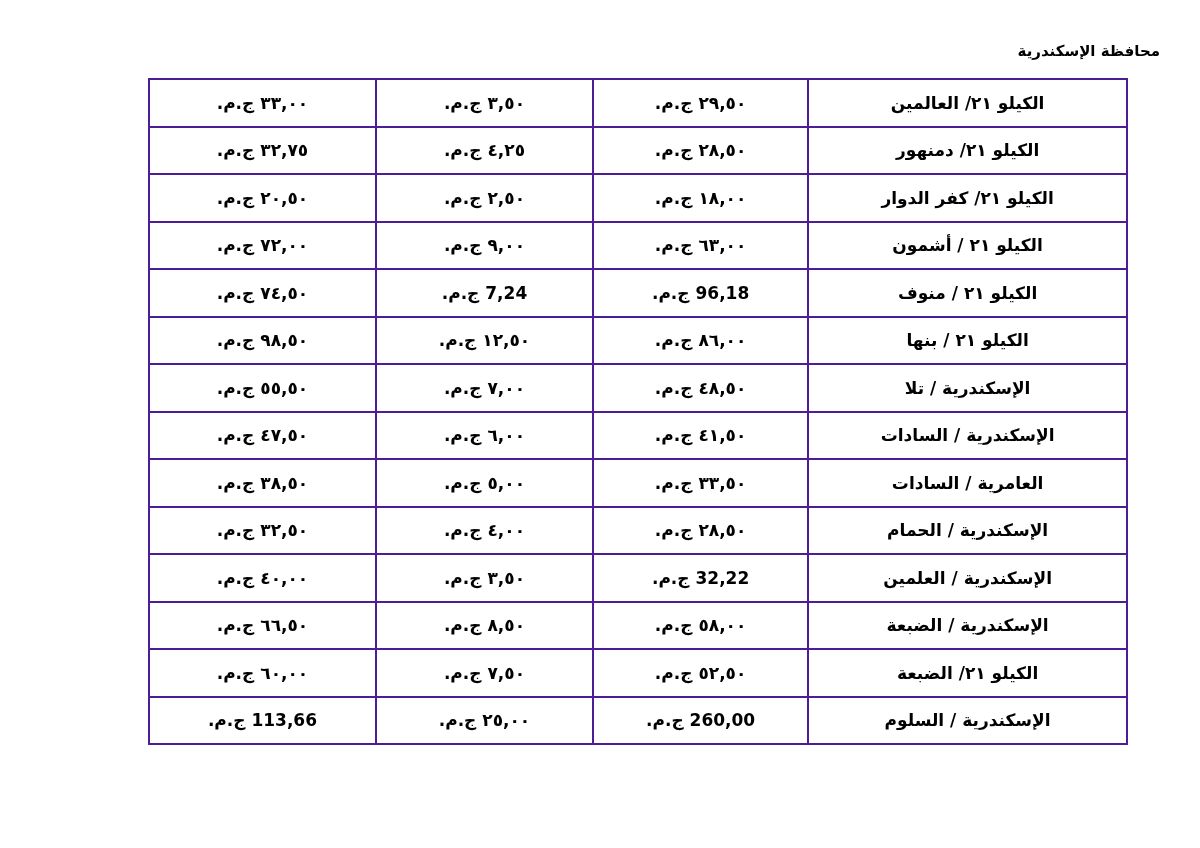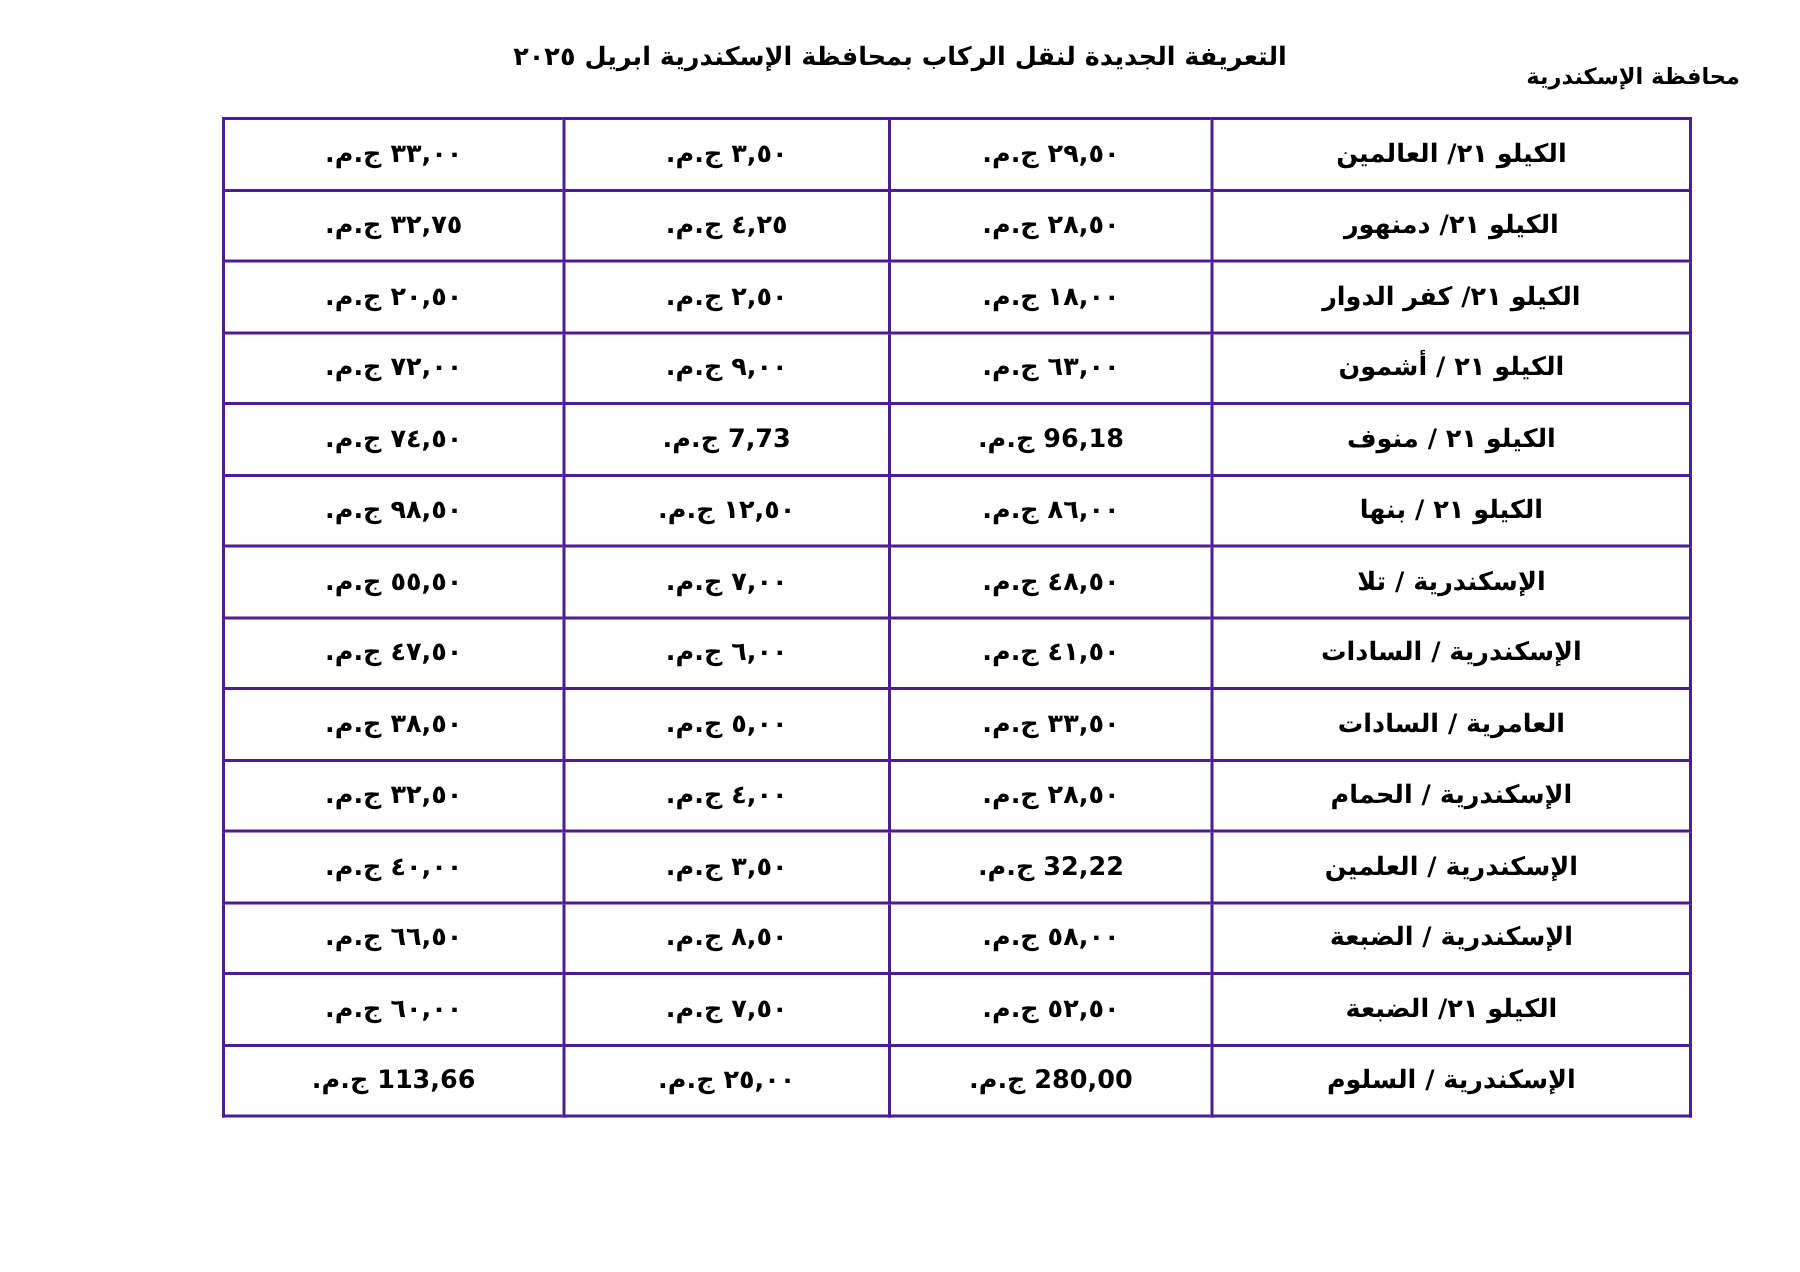--- a/index.html
+++ b/index.html
@@ -59,21 +59,20 @@
   col.c-route { width: 32.6%; }
   col.c-f0    { width: 22.0%; }
   col.c-f1    { width: 22.2%; }
   col.c-f2    { width: 23.2%; }
 </style>
 </head>
 <body>
 
 <div class="page-header">
   <div class="org-name">محافظة الإسكندرية</div>
-  <div class="doc-title">التعريفة الجديدة لنقل الركاب بمحافظة الإسكندرية ابريل ٢٠٢٥</div>
 </div>
 
 <div class="tariff-table-wrap">
   <table class="tariff">
     <colgroup>
       <col class="c-route">
         <col class="c-f0">
         <col class="c-f1">
         <col class="c-f2">
     </colgroup>
@@ -102,21 +101,21 @@
   <tr>
     <td>الكيلو ٢١ / أشمون</td>
     <td>٦٣,٠٠ ج.م.</td>
     <td>٩,٠٠ ج.م.</td>
     <td>٧٢,٠٠ ج.م.</td>
   </tr>
 
   <tr>
     <td>الكيلو ٢١ / منوف</td>
     <td>96,18 ج.م.</td>
-    <td>7,73 ج.م.</td>
+    <td>7,24 ج.م.</td>
     <td>٧٤,٥٠ ج.م.</td>
   </tr>
 
   <tr>
     <td>الكيلو ٢١ / بنها</td>
     <td>٨٦,٠٠ ج.م.</td>
     <td>١٢,٥٠ ج.م.</td>
     <td>٩٨,٥٠ ج.م.</td>
   </tr>
 
@@ -164,19 +163,19 @@
 
   <tr>
     <td>الكيلو ٢١/ الضبعة</td>
     <td>٥٢,٥٠ ج.م.</td>
     <td>٧,٥٠ ج.م.</td>
     <td>٦٠,٠٠ ج.م.</td>
   </tr>
 
   <tr>
     <td>الإسكندرية / السلوم</td>
-    <td>280,00 ج.م.</td>
+    <td>260,00 ج.م.</td>
     <td>٢٥,٠٠ ج.م.</td>
     <td>113,66 ج.م.</td>
   </tr>
 </tbody>
   </table>
 </div>
 
 </body></html>

